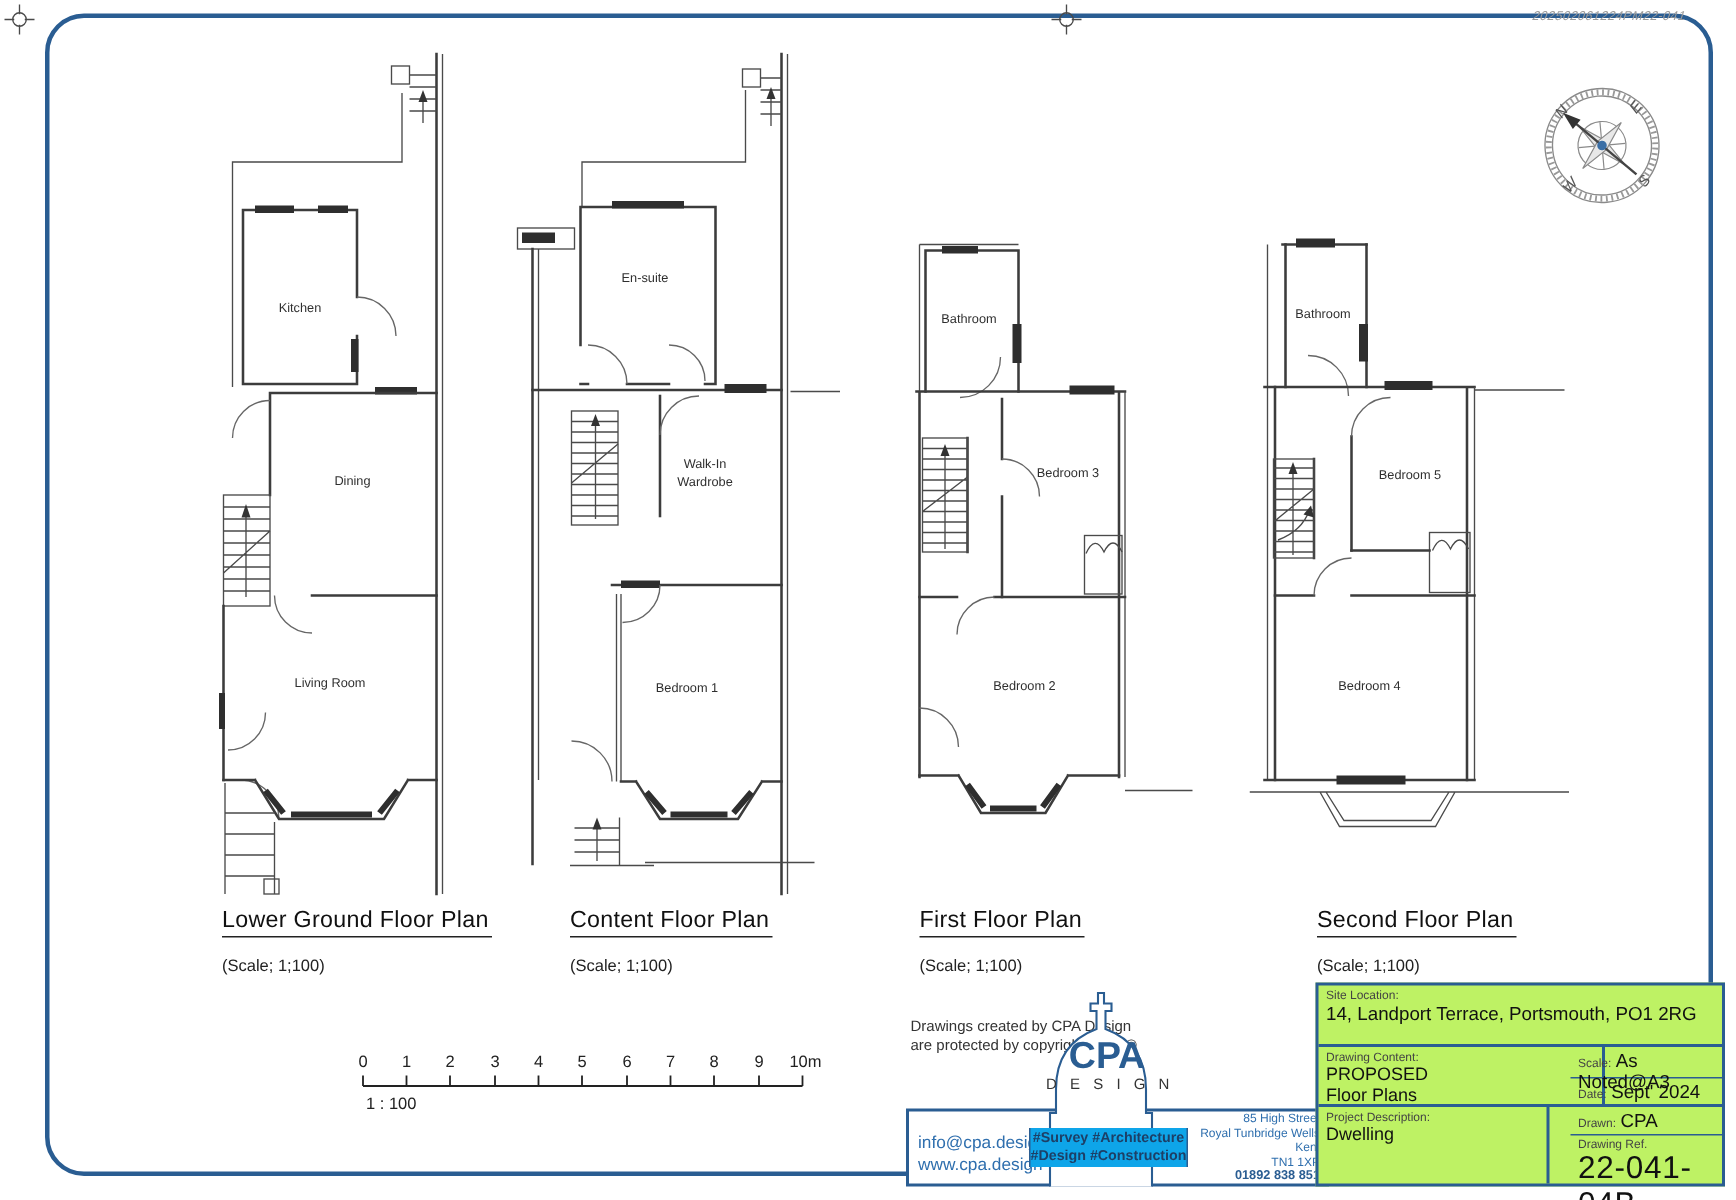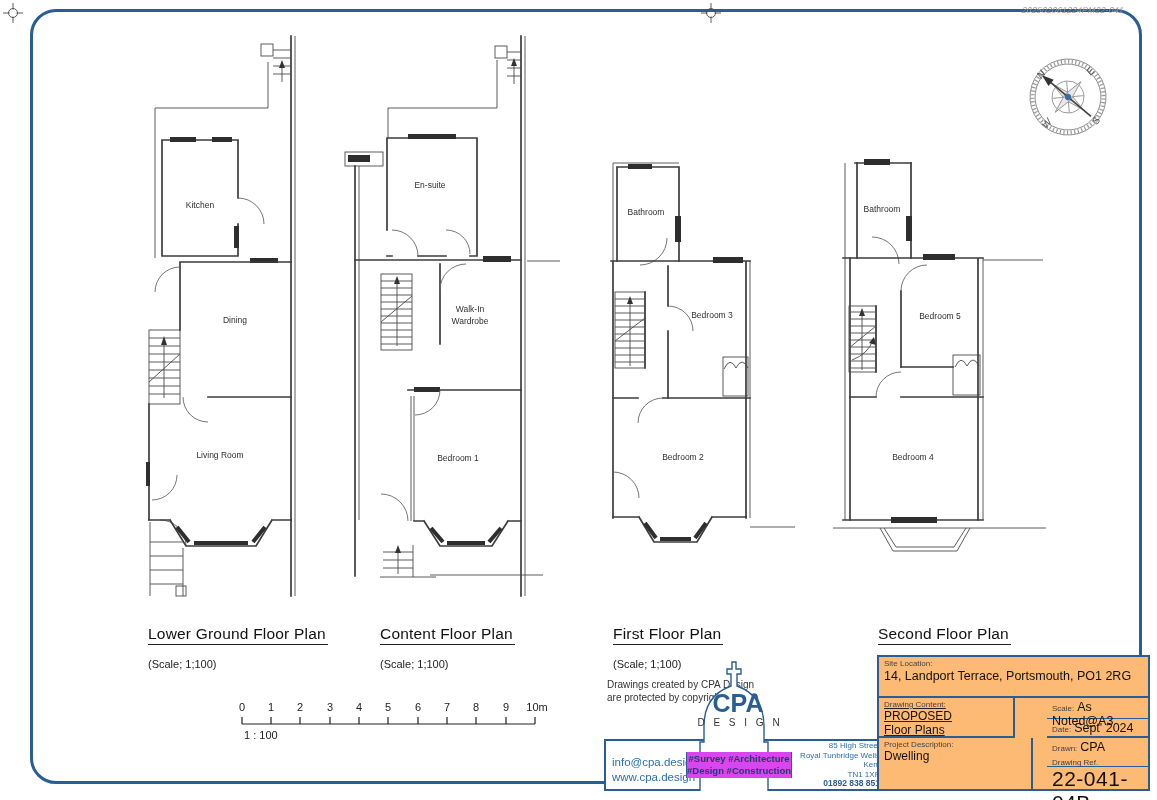--- a/index.html
+++ b/index.html
@@ -16,53 +16,53 @@
   .w{stroke:#3c3c3c;stroke-width:1.7;fill:none;stroke-linecap:square;}
   .t{stroke:#4a4a4a;stroke-width:0.9;fill:none;}
   .arc{stroke:#666;stroke-width:0.9;fill:none;}
   .win{fill:#2e2e2e;stroke:none;}
   .glz{stroke:#2e2e2e;stroke-width:4;fill:none;}
   .rlbl{font-size:8.5px;fill:#2f2f2f;}
   .tri{fill:#333;}
   
   .ptitle-group{width:230px;}
   .ptitle{display:inline-block;font-size:15.5px;color:#111;border-bottom:1.3px solid #222;
-      padding:0 2px 1px 0;letter-spacing:.2px;margin-top:20px;}
+      padding:0 2px 1px 0;letter-spacing:.2px;}
   .pscale{font-size:11px;color:#222;margin-top:13px;}
   
   .sb-num{font-size:11px;fill:#222;}
   
   .copyright{left:607px;top:678px;font-size:10px;color:#333;line-height:13px;}
   
   .logo-box{left:604px;top:739px;width:282px;height:52px;border:2.5px solid #2a5d92;
       box-sizing:border-box;background:#fff;}
   .contact{left:612px;top:755px;font-size:11.5px;line-height:15px;color:#2f6fae;}
   .addr{left:768px;top:741px;width:112px;text-align:right;font-size:8px;line-height:9.5px;
       color:#2f6fae;}
   .addr .phone{font-weight:bold;font-size:8.5px;color:#2a5d92;}
   .dome{left:683px;top:650px;}
   .tags{left:686px;top:752px;width:104px;text-align:center;font-size:9.5px;font-weight:bold;
       color:#1d3f66;line-height:12px;border-left:1.5px solid #2a5d92;border-right:1.5px solid #2a5d92;
-      background:#d946ef;padding:1px 0;}
+      background:#0ea5e9;padding:1px 0;}
   
   .tblock{left:877px;top:655px;width:273px;height:136px;border:2.5px solid #2a5d92;
-      box-sizing:border-box;background:#fdba74;font-size:12px;}
+      box-sizing:border-box;background:#bef264;font-size:12px;}
   .tb-row1{position:absolute;left:0;top:0;width:100%;height:41px;border-bottom:2px solid #2a5d92;
       box-sizing:border-box;padding:2px 5px;}
   .tb-label{font-size:8px;color:#444;}
   .tb-val{font-size:12.5px;color:#111;margin-top:1px;}
-  .tb-left2{position:absolute;left:0;top:41px;width:136px;height:40px;border-bottom:2px solid #2a5d92;
-      border-right:2px solid #2a5d92;box-sizing:border-box;padding:2px 5px;text-decoration:underline;}
+  .tb-left2{position:absolute;left:0;top:41px;width:191px;height:40px;border-bottom:2px solid #2a5d92;
+      border-right:2px solid #2a5d92;box-sizing:border-box;padding:2px 5px;}
   .tb-scale{position:absolute;left:168px;top:41px;right:0;height:21px;border-bottom:1.5px solid #2a5d92;
       box-sizing:border-box;padding:2px 5px;}
   .tb-date{position:absolute;left:168px;top:62px;right:0;height:19px;border-bottom:2px solid #2a5d92;
       box-sizing:border-box;padding:2px 5px;}
   .tb-left3{position:absolute;left:0;top:81px;width:154px;bottom:0;border-right:2px solid #2a5d92;
       box-sizing:border-box;padding:2px 5px;}
-  .tb-drawn{position:absolute;left:168px;top:81px;right:0;height:29px;border-bottom:1.5px solid #2a5d92;
+  .tb-drawn{position:absolute;left:168px;top:81px;right:0;height:19px;border-bottom:1.5px solid #2a5d92;
       box-sizing:border-box;padding:2px 5px;}
   .tb-ref{position:absolute;left:168px;top:100px;right:0;bottom:0;box-sizing:border-box;padding:1px 5px;}
   .inlinelbl{font-size:8px;color:#444;margin-right:3px;}
   .inlineval{font-size:12.5px;color:#111;}
   .refval{font-size:21px;color:#111;letter-spacing:.5px;}
   .big2{font-size:12px;color:#111;line-height:14px;}
 </style>
 </head>
 <body>
 

